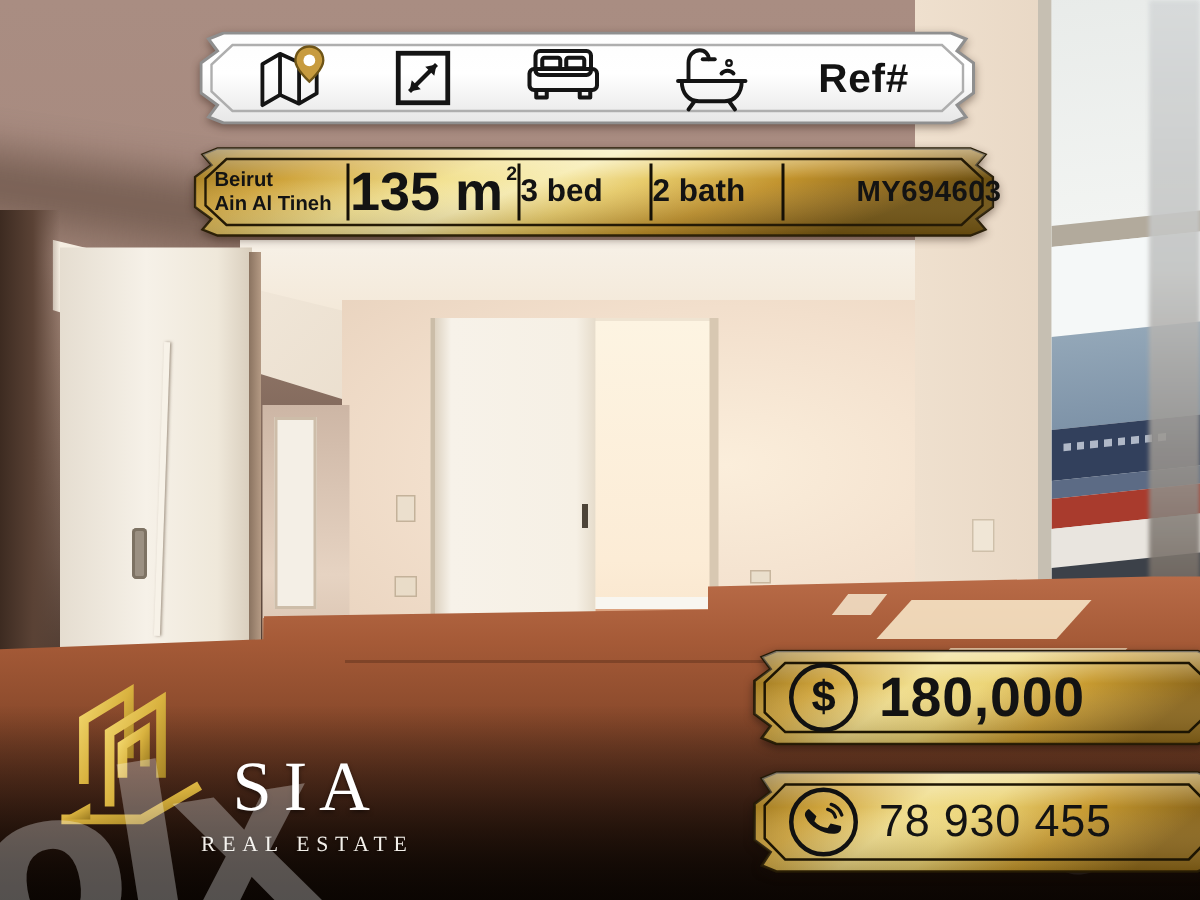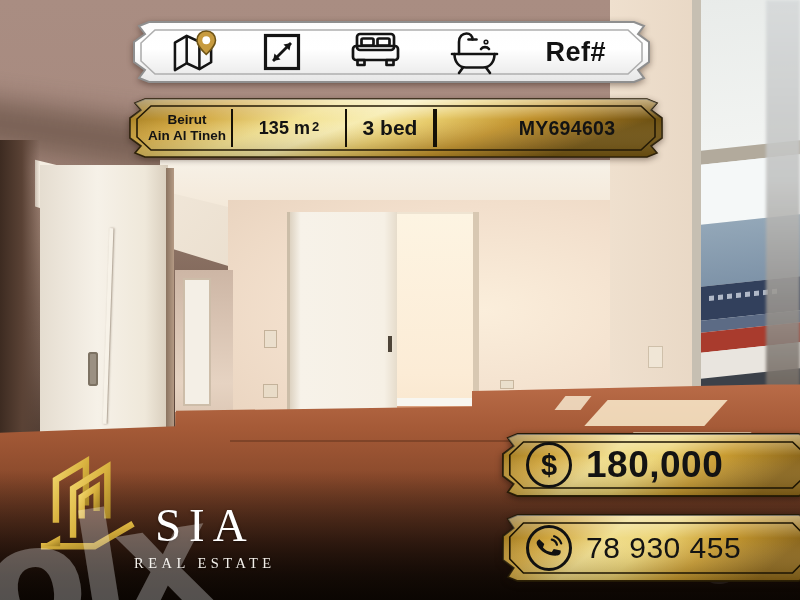--- a/index.html
+++ b/index.html
@@ -81,25 +81,25 @@
   .badge .content{position:relative;display:flex;align-items:center;width:100%;height:100%;color:#131313;}
   .badge-top{left:133px;top:21px;width:517px;height:62px;filter:drop-shadow(0 2px 3px rgba(40,20,10,.45));text-align:right;}
   .badge-top .content{justify-content:space-between;padding:0 44px 0 38px;}
   .badge-info{left:129px;top:98px;width:534px;height:60px;filter:drop-shadow(0 2px 3px rgba(40,20,10,.45));}
   .badge-info .content{padding:0 14px;}
   .badge-price{left:502px;top:433px;width:312px;height:64px;filter:drop-shadow(0 2px 3px rgba(20,10,5,.5));}
   .badge-phone{left:502px;top:514px;width:312px;height:68px;filter:drop-shadow(0 2px 3px rgba(20,10,5,.5));}
   .badge-price .content,.badge-phone .content{padding-left:24px;gap:14px;}
 
   .ref-label{font-size:27px;font-weight:800;letter-spacing:.5px;}
-  .info-sec{display:flex;flex-direction:column;align-items:center;justify-content:center;flex:0 0 auto;}
+  .info-sec{display:flex;flex-direction:column;align-items:flex-start;justify-content:center;flex:0 0 auto;}
   .divider{width:2px;height:38px;background:#151006;flex:0 0 auto;}
   .loc{width:88px;font-size:13.5px;font-weight:700;line-height:1.2;text-align:center;}
   .area-sec{width:112px;flex-direction:row !important;align-items:flex-start;justify-content:center;}
-  .area-val{font-size:18px;font-weight:800;}
+  .area-val{font-size:36px;font-weight:800;}
   .area-sup{font-size:13px;font-weight:800;margin:1px 0 0 2px;}
   .bed-sec,.bath-sec{width:86px;}
   .bed-sec span,.bath-sec span{font-size:21px;font-weight:800;}
   .refcode-sec{flex:1 1 auto;}
   .refcode-sec span{font-size:19.5px;font-weight:800;letter-spacing:.3px;margin-left:48px;}
 
   .icon-circle{width:46px;height:46px;border:3.5px solid #111;border-radius:50%;
     display:flex;align-items:center;justify-content:center;flex:0 0 auto;}
   .dollar{font-size:29px;font-weight:800;color:#111;line-height:1;}
   .big-num{font-size:37px;font-weight:800;letter-spacing:.5px;white-space:nowrap;}
@@ -296,20 +296,23 @@
       <div class="divider"></div>
       <div class="info-sec area-sec">
         <span class="area-val">135 m</span>
         <span class="area-sup">2</span>
       </div>
       <div class="divider"></div>
       <div class="info-sec bed-sec">
         <span>3 bed</span>
       </div>
       <div class="divider"></div>
+      <div class="info-sec bath-sec">
+        <span>2 bath</span>
+      </div>
       <div class="divider"></div>
       <div class="info-sec refcode-sec">
         <span>MY694603</span>
       </div>
     </div>
   </div>
 
   <div class="badge badge-price z5">
     <svg class="bg" viewBox="0 0 320 64" preserveAspectRatio="none">
       <defs>

